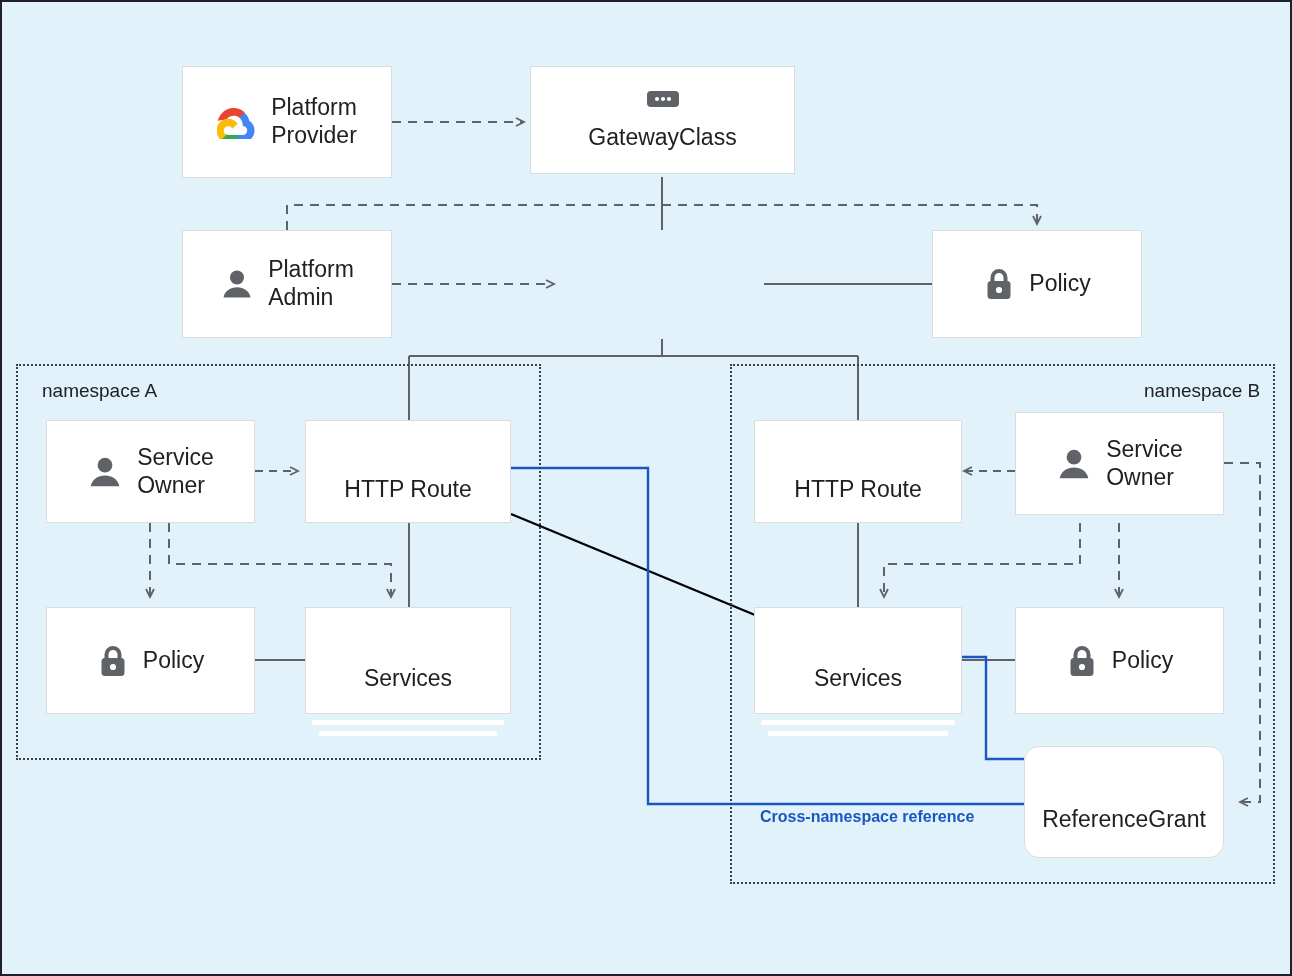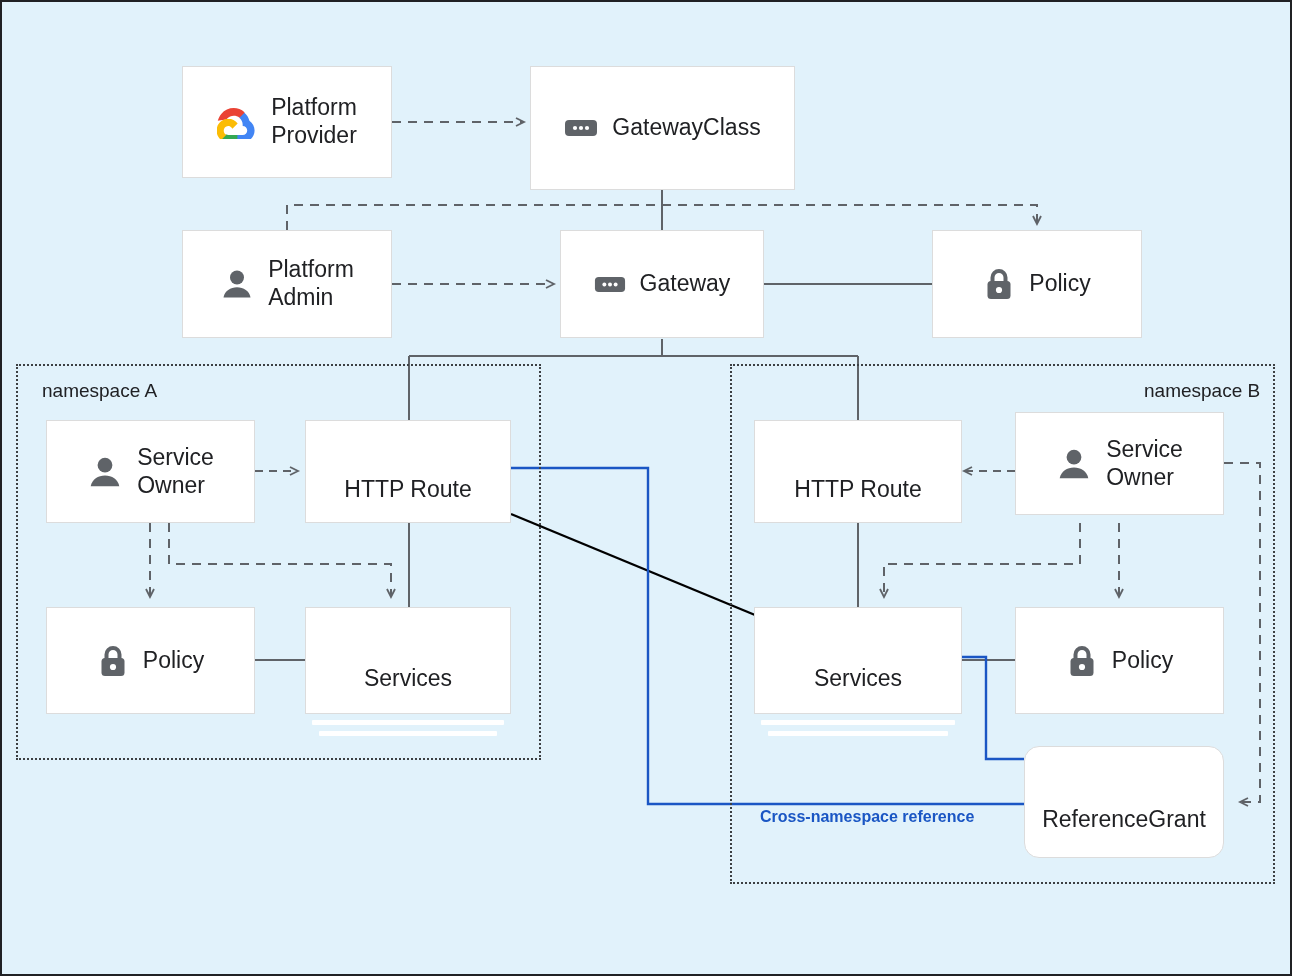--- a/index.html
+++ b/index.html
@@ -140,48 +140,39 @@
       <path d="M13.55 44.3h10.9V35.5h-10.9c-.78 0-1.53-.17-2.22-.48l-1.54.47
                -4.43 4.4-.39 1.48c2.46 1.86 5.46 2.94 8.58 2.93z" fill="#34a853"></path>
       <path d="M13.55 16.2C5.72 16.25-.58 22.64-.53 30.47c.03 4.37 2.05 8.48 5.5 11.17
                l6.32-6.32c-2.73-1.23-3.95-4.45-2.71-7.18 1.23-2.73 4.45-3.95 7.18-2.71
                1.2.54 2.17 1.5 2.71 2.71l6.32-6.32c-2.69-3.52-6.88-5.6-11.32-5.58z" fill="#fbbc05"></path>
     </svg>
     <span class="label">Platform
 Provider</span>
   </div>
 
-  <div class="node" style="left:528px; top:64px; width:265px; height:124px;">
+  <div class="node" style="left:528px; top:64px; width:265px; height:108px;flex-direction:column;">
     <svg class="ico" width="34" height="22" viewBox="0 0 34 22">
       <rect x="1" y="3" width="32" height="16" rx="4" fill="#5f6368"></rect>
       <circle cx="11" cy="11" r="2.1" fill="#ffffff"></circle>
       <circle cx="17" cy="11" r="2.1" fill="#ffffff"></circle>
       <circle cx="23" cy="11" r="2.1" fill="#ffffff"></circle>
     </svg>
     <span class="label">GatewayClass</span>
   </div>
 
   <div class="node" style="left:180px; top:228px; width:210px; height:108px;">
     <svg class="ico" width="34" height="34" viewBox="0 0 34 34">
       <circle cx="17" cy="10.5" r="7" fill="#5f6368"></circle>
       <path d="M3.5 30.5c1.2-6.6 7-10.2 13.5-10.2s12.3 3.6 13.5 10.2z" fill="#5f6368"></path>
     </svg>
     <span class="label">Platform
 Admin</span>
   </div>
 
-  <div class="node" style="left:558px; top:228px; width:204px; height:108px;">
-    <svg class="ico" width="32" height="21" viewBox="0 0 34 22">
-      <rect x="1" y="3" width="32" height="16" rx="4" fill="#5f6368"></rect>
-      <circle cx="11" cy="11" r="2.1" fill="#ffffff"></circle>
-      <circle cx="17" cy="11" r="2.1" fill="#ffffff"></circle>
-      <circle cx="23" cy="11" r="2.1" fill="#ffffff"></circle>
-    </svg>
-    <span class="label">Gateway</span>
-  </div>
 
   <div class="node" style="left:930px; top:228px; width:210px; height:108px;">
     <svg class="ico" width="32" height="36" viewBox="0 0 32 36">
       <path d="M9.5 16V11.5a6.5 6.5 0 1 1 13 0V16" fill="none" stroke="#5f6368" stroke-width="4"></path>
       <rect x="4.5" y="15" width="23" height="18" rx="3.5" fill="#5f6368"></rect>
       <circle cx="16" cy="24" r="3.1" fill="#ffffff"></circle>
     </svg>
     <span class="label">Policy</span>
   </div>
 

